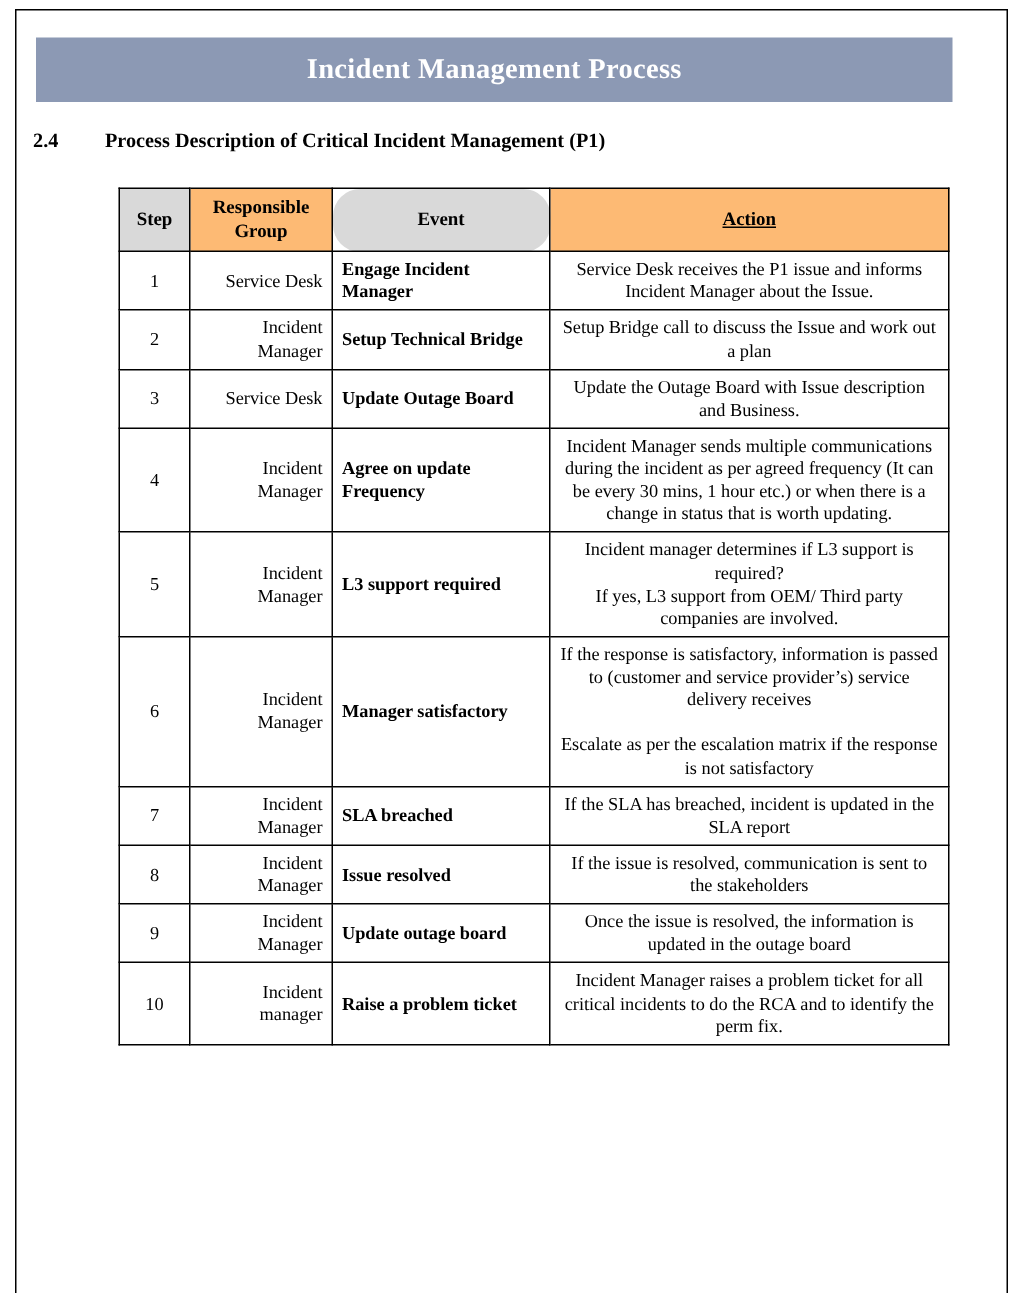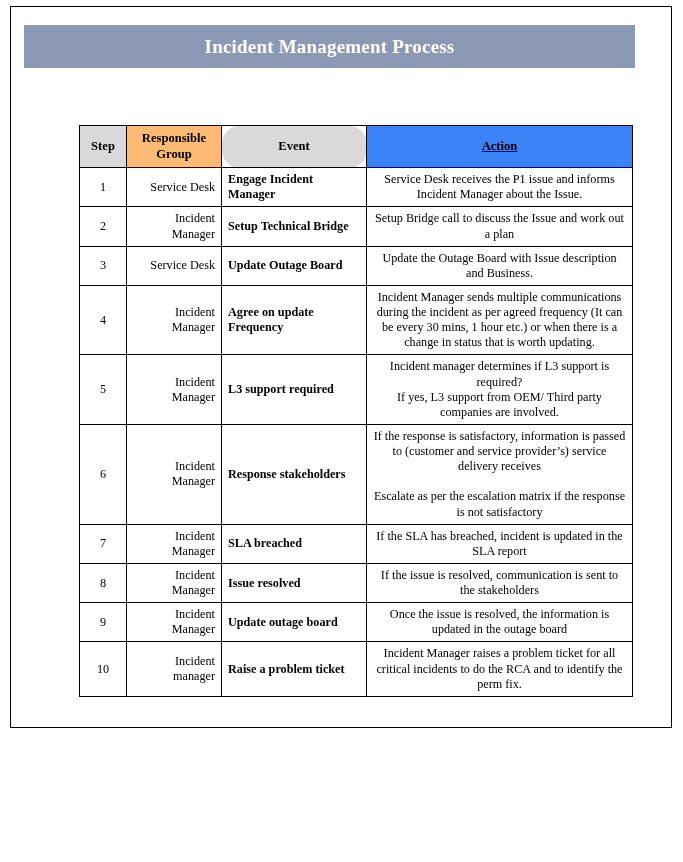--- a/index.html
+++ b/index.html
@@ -12,21 +12,21 @@
     height: 862px;
     font-family: "Liberation Serif", "DejaVu Serif", serif;
     color: #000000;
     overflow: hidden;
   }
   #page {
     position: absolute;
     left: 10px;
     top: 6px;
     width: 662px;
-    height: 722px;
+    height: 857px;
     border: 1px solid #000000;
     box-sizing: border-box;
     background: #ffffff;
   }
   #banner {
     position: absolute;
     left: 13px;
     top: 18px;
     width: 611px;
     height: 43px;
@@ -112,37 +112,41 @@
 </style>
 </head>
 <body>
 
 <div id="page">
 
   <div id="banner" style="background: rgb(140, 153, 180);">
     <span id="banner-title" style="color: rgb(255, 255, 255);">Incident Management Process</span>
   </div>
 
+  <div id="heading">
+    <span id="heading-number">2.4</span>
+    <span id="heading-text">Process Description of Critical Incident Management (P1)</span>
+  </div>
 
   <table id="proc-table">
     <colgroup>
       <col class="c-step">
       <col class="c-group">
       <col class="c-event">
       <col class="c-action">
     </colgroup>
     <thead>
       <tr>
         <th style="background: rgb(217, 217, 217);">Step</th>
         <th style="background: #fdba74;">
           <span>Responsible</span><br>
           <span>Group</span>
         </th>
         <th style="background: rgb(217, 217, 217); border-radius: 18px;">Event</th>
-        <th style="background: #3b82f6; text-decoration: underline;">Action</th>
+        <th style="background: #fdba74; text-decoration: underline;">Action</th>
       </tr>
     </thead>
     <tbody id="table-body">
         <tr>
           <td class="cell-step">1</td>
           <td class="cell-group">Service Desk</td>
           <td class="cell-event">Engage Incident Manager</td>
           <td class="cell-action">Service Desk receives the P1 issue and informs Incident Manager about the Issue.</td>
         </tr>
         <tr>
@@ -166,21 +170,21 @@
         <tr>
           <td class="cell-step">5</td>
           <td class="cell-group">Incident Manager</td>
           <td class="cell-event">L3 support required</td>
           <td class="cell-action">Incident manager determines if L3 support is required?
 If yes, L3 support from OEM/ Third party companies are involved.</td>
         </tr>
         <tr>
           <td class="cell-step">6</td>
           <td class="cell-group">Incident Manager</td>
-          <td class="cell-event">Response stakeholders</td>
+          <td class="cell-event">Manager satisfactory</td>
           <td class="cell-action">If the response is satisfactory, information is passed to (customer and service provider’s) service delivery receives
 
 Escalate as per the escalation matrix if the response is not satisfactory</td>
         </tr>
         <tr>
           <td class="cell-step">7</td>
           <td class="cell-group">Incident Manager</td>
           <td class="cell-event">SLA breached</td>
           <td class="cell-action">If the SLA has breached, incident is updated in the SLA report</td>
         </tr>

